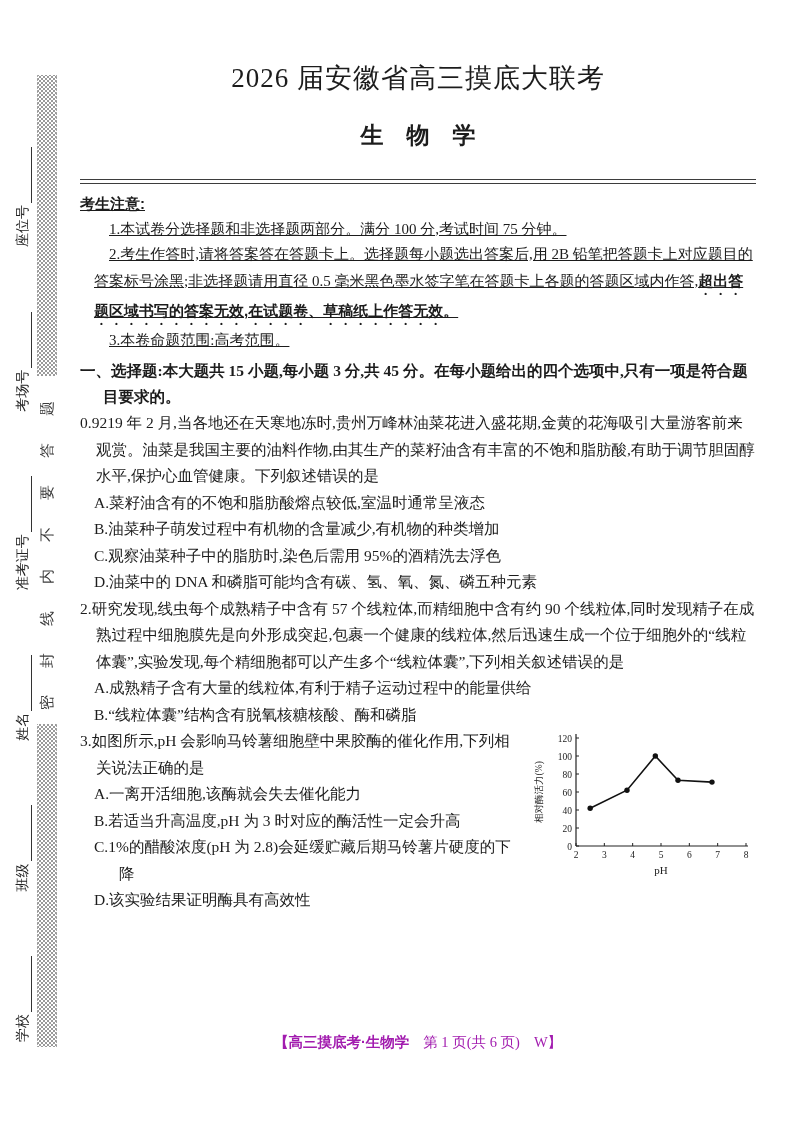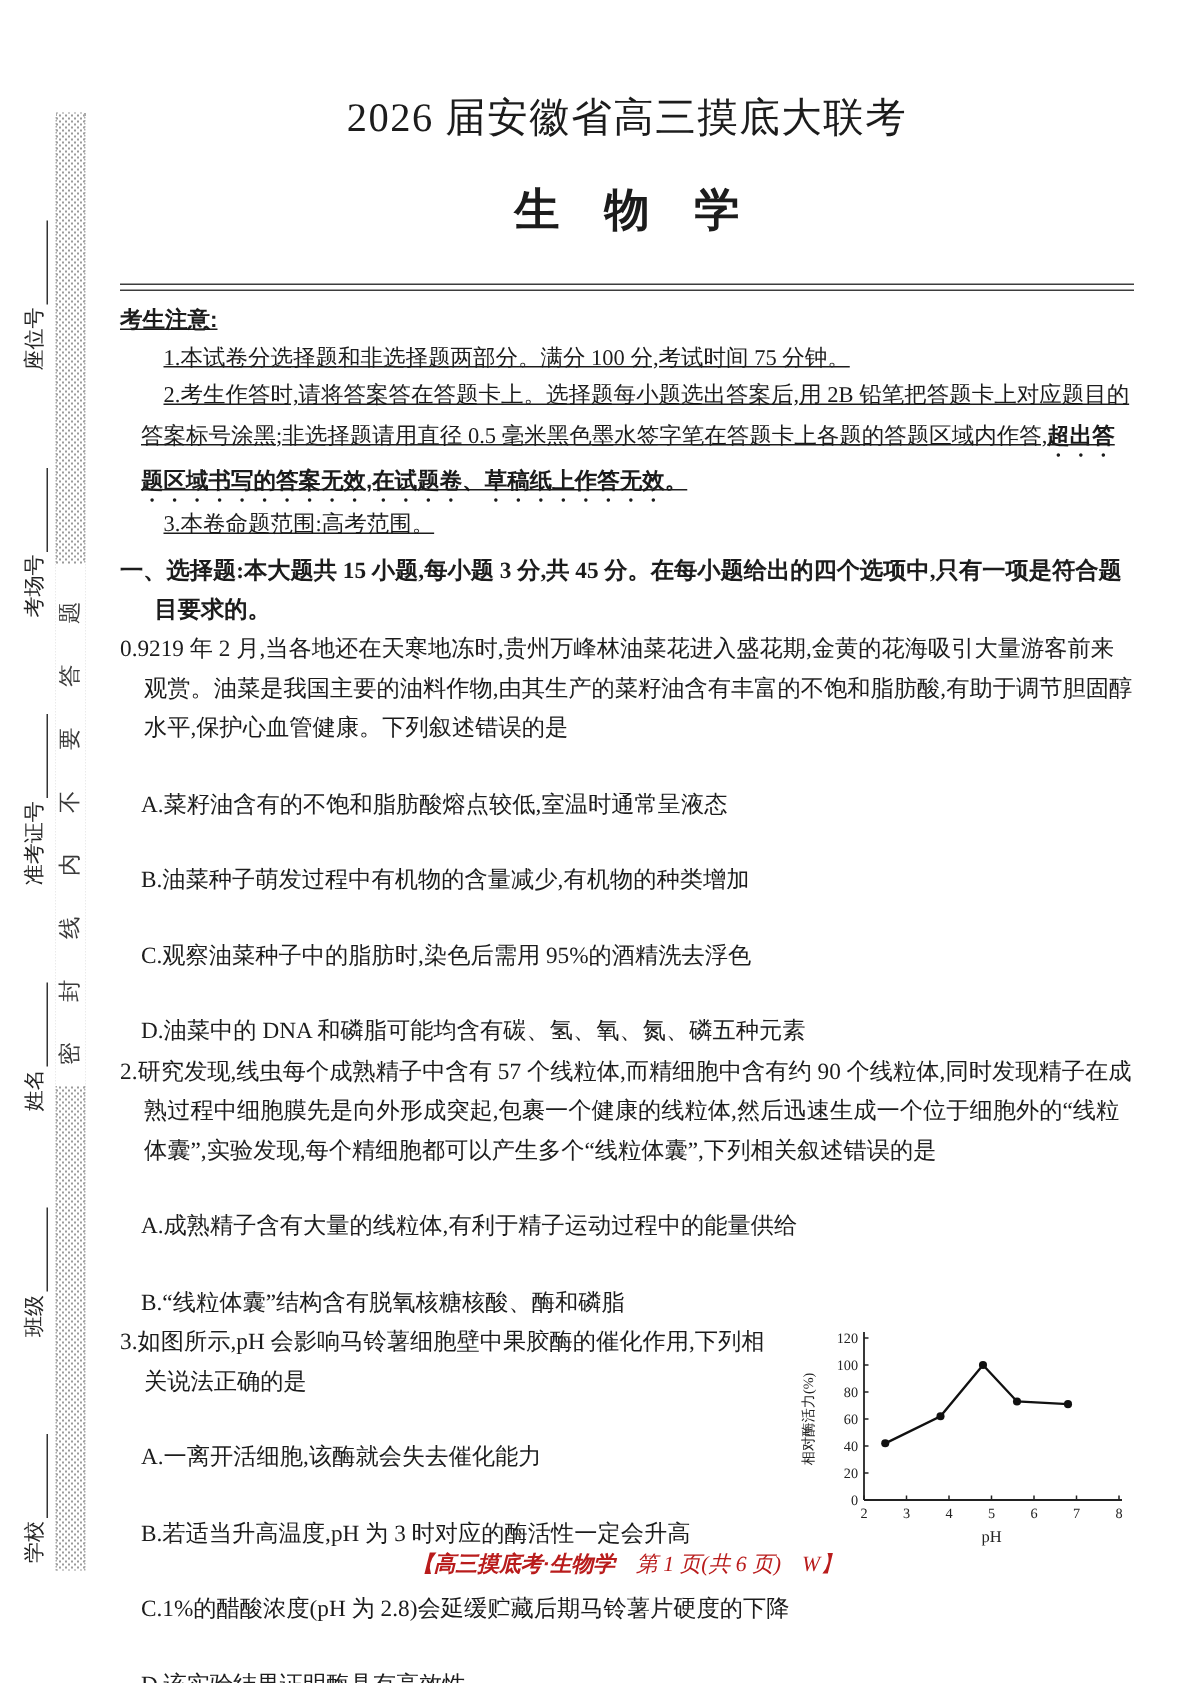--- a/index.html
+++ b/index.html
@@ -34,47 +34,47 @@
     position:absolute; left:37px; top:724px; width:348px; height:20px;
     transform:rotate(-90deg); transform-origin:0 0;
     background:#fff; color:#3a3a3a; font-size:15px; line-height:20px;
     letter-spacing:27px; text-align:center; white-space:nowrap;
     padding-left:14px; box-sizing:border-box;
   }
   
   .main { position:absolute; left:80px; top:60px; width:676px; }
   .title { margin:0; text-align:center; font-size:27px; font-weight:normal; letter-spacing:1px; }
   .subject {
-    margin:24px 0 0 0; text-align:center; font-size:30px; font-weight:bold;
+    margin:24px 0 0 0; text-align:center; font-size:23px; font-weight:bold;
     font-family:"Liberation Sans","DejaVu Sans",sans-serif;
   }
   .double-rule { margin-top:28px; height:3px;
     border-top:1.6px solid #3d3d3d; border-bottom:1.6px solid #3d3d3d; }
   .notice { margin-top:7px; font-size:15px; line-height:25.5px;text-decoration:underline; }
   .notice-head { font-weight:bold; font-family:"Liberation Sans","DejaVu Sans",sans-serif; }
   .notice-item { margin:0 0 0 14px; text-indent:15px; }
   .em {
     font-weight:bold; font-family:"Liberation Sans","DejaVu Sans",sans-serif;
     -webkit-text-emphasis:filled dot; -webkit-text-emphasis-position:under;
     text-emphasis:filled dot; text-emphasis-position:under right;
   }
   .section-head {
     margin-top:5px; font-size:15.5px; line-height:26px; font-weight:bold;
     font-family:Liberation Serif, serif;
     padding-left:23px; text-indent:-23px;
   }
   .question { font-size:15.5px; line-height:26.5px; }
   .stem { margin:0; padding-left:16px; text-indent:-16px; }
-  .option { margin-left:14px; padding-left:25px; text-indent:-25px;margin-top:24px; }
+  .option { margin-left:14px; padding-left:25px; text-indent:-25px; }
   .q-chart { float:right; width:224px; margin:0 0 2px 10px; }
   .q-chart svg { display:block; }
   .clear { clear:both; }
   .footer {
     position:absolute; left:80px; top:1033px; width:676px;
-    text-align:center; font-size:14.5px; color:#b91c1c;font-style:italic;
+    text-align:center; font-size:14.5px; color:#a21caf;
   }
   .footer .seg { margin:0 7px; }
   .ft-b { font-weight:bold; font-family:"Liberation Sans","DejaVu Sans",sans-serif; }
 </style>
 </head>
 <body>
 
 <div class="page">
 
   <div class="side-labels">

